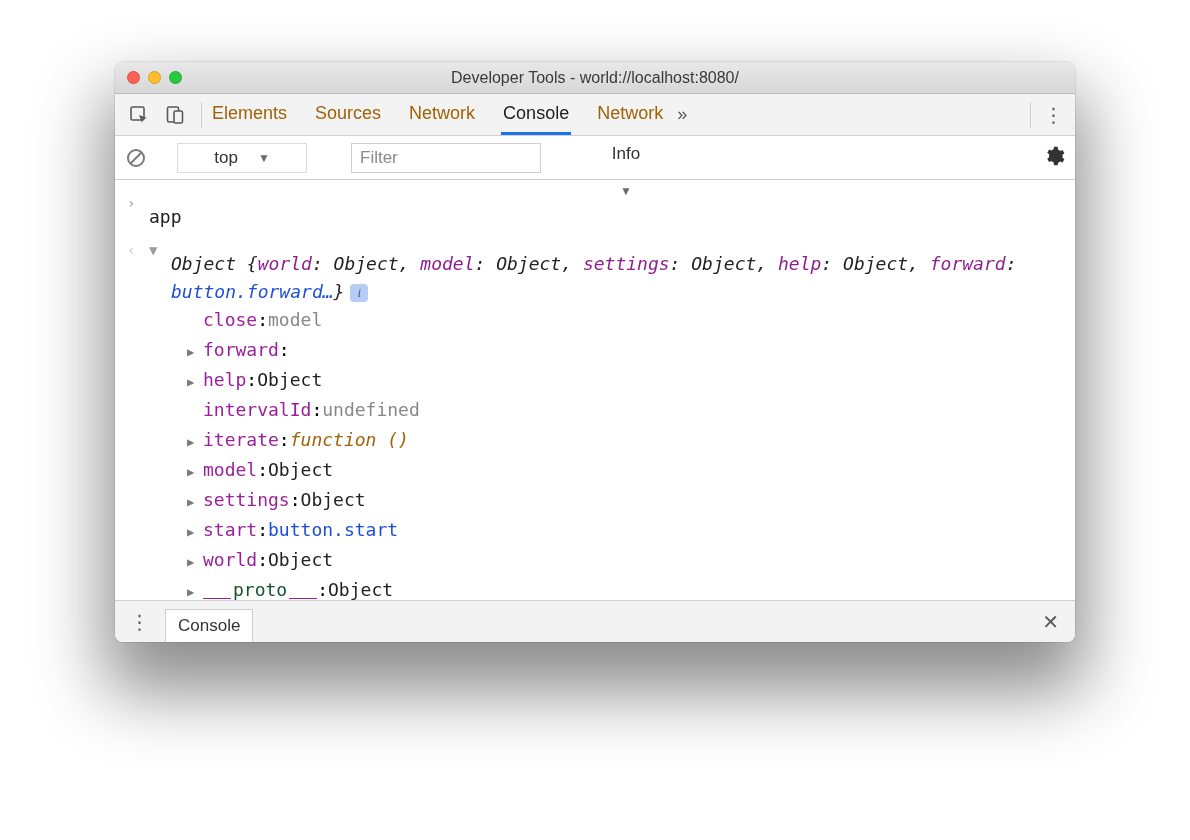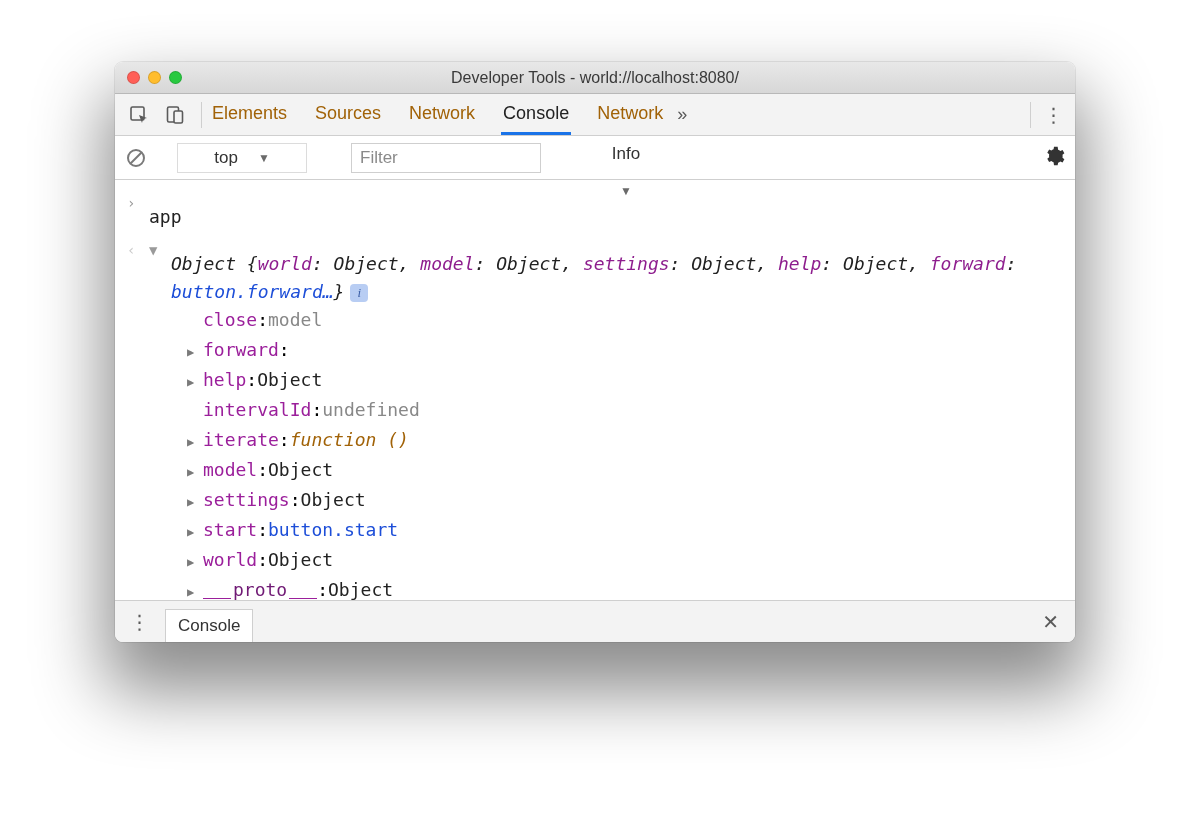--- a/index.html
+++ b/index.html
@@ -118,21 +118,21 @@
     text-align:center;
     background:#b8cdf3; color:#3b5fa6;
     border-radius:4px;
     margin-left:6px;
     vertical-align:middle;
   }
   .tree { padding-left:72px; }
   .tree-row { display:flex; align-items:baseline; }
   .disc { width:16px; color:#7a7a7a; font-size:12px; }
   .disc.blank { visibility:hidden; }
-  .proto { color:#701a75; position:relative; }
+  .proto { color:#14532d; position:relative; }
   .proto::before, .proto::after {
     content:""; position:absolute; bottom:5px; width:28px; border-bottom:1px solid #9b1f9b;
   }
   .proto::before { left:-30px; }
   .proto::after  { right:-30px; }
   
   .drawer {
     border-top:1px solid #cfcfcf;
     height:42px;
     display:flex; align-items:center;

